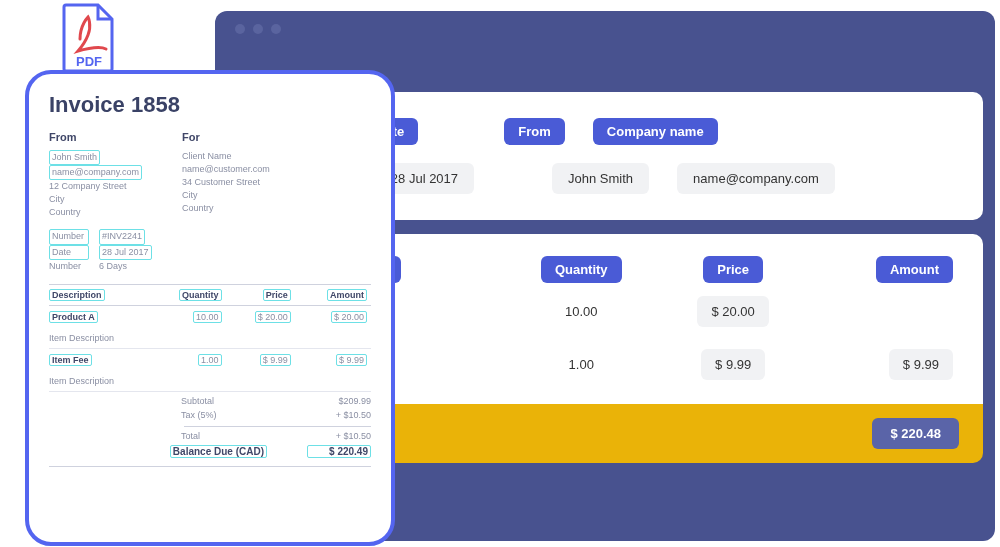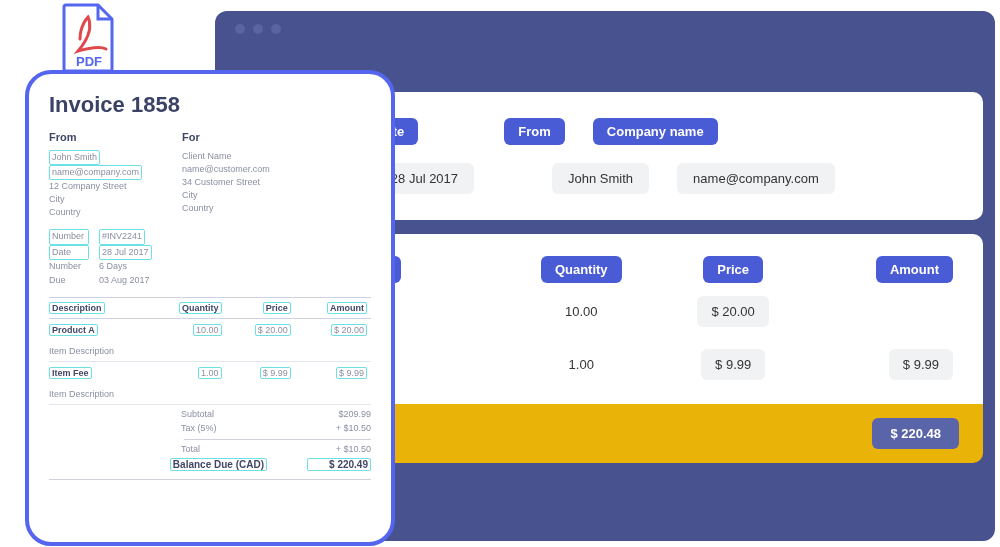--- a/index.html
+++ b/index.html
@@ -280,24 +280,20 @@
         <span class="k hl">Number</span>
         <span class="hl">#INV2241</span>
       </div>
     <div class="meta-row">
         <span class="k hl">Date</span>
         <span class="hl">28 Jul 2017</span>
       </div>
     <div class="meta-row">
         <span class="k">Number</span>
         <span>6 Days</span>
-      </div>
-    <div class="meta-row">
-        <span class="k">Due</span>
-        <span>03 Aug 2017</span>
       </div>
   </div>
 
   <table class="ptable">
     <thead>
       <tr>
         <td><span class="hl">Description</span></td>
         <td class="num"><span class="hl">Quantity</span></td>
         <td class="num"><span class="hl">Price</span></td>
         <td class="num"><span class="hl">Amount</span></td>

